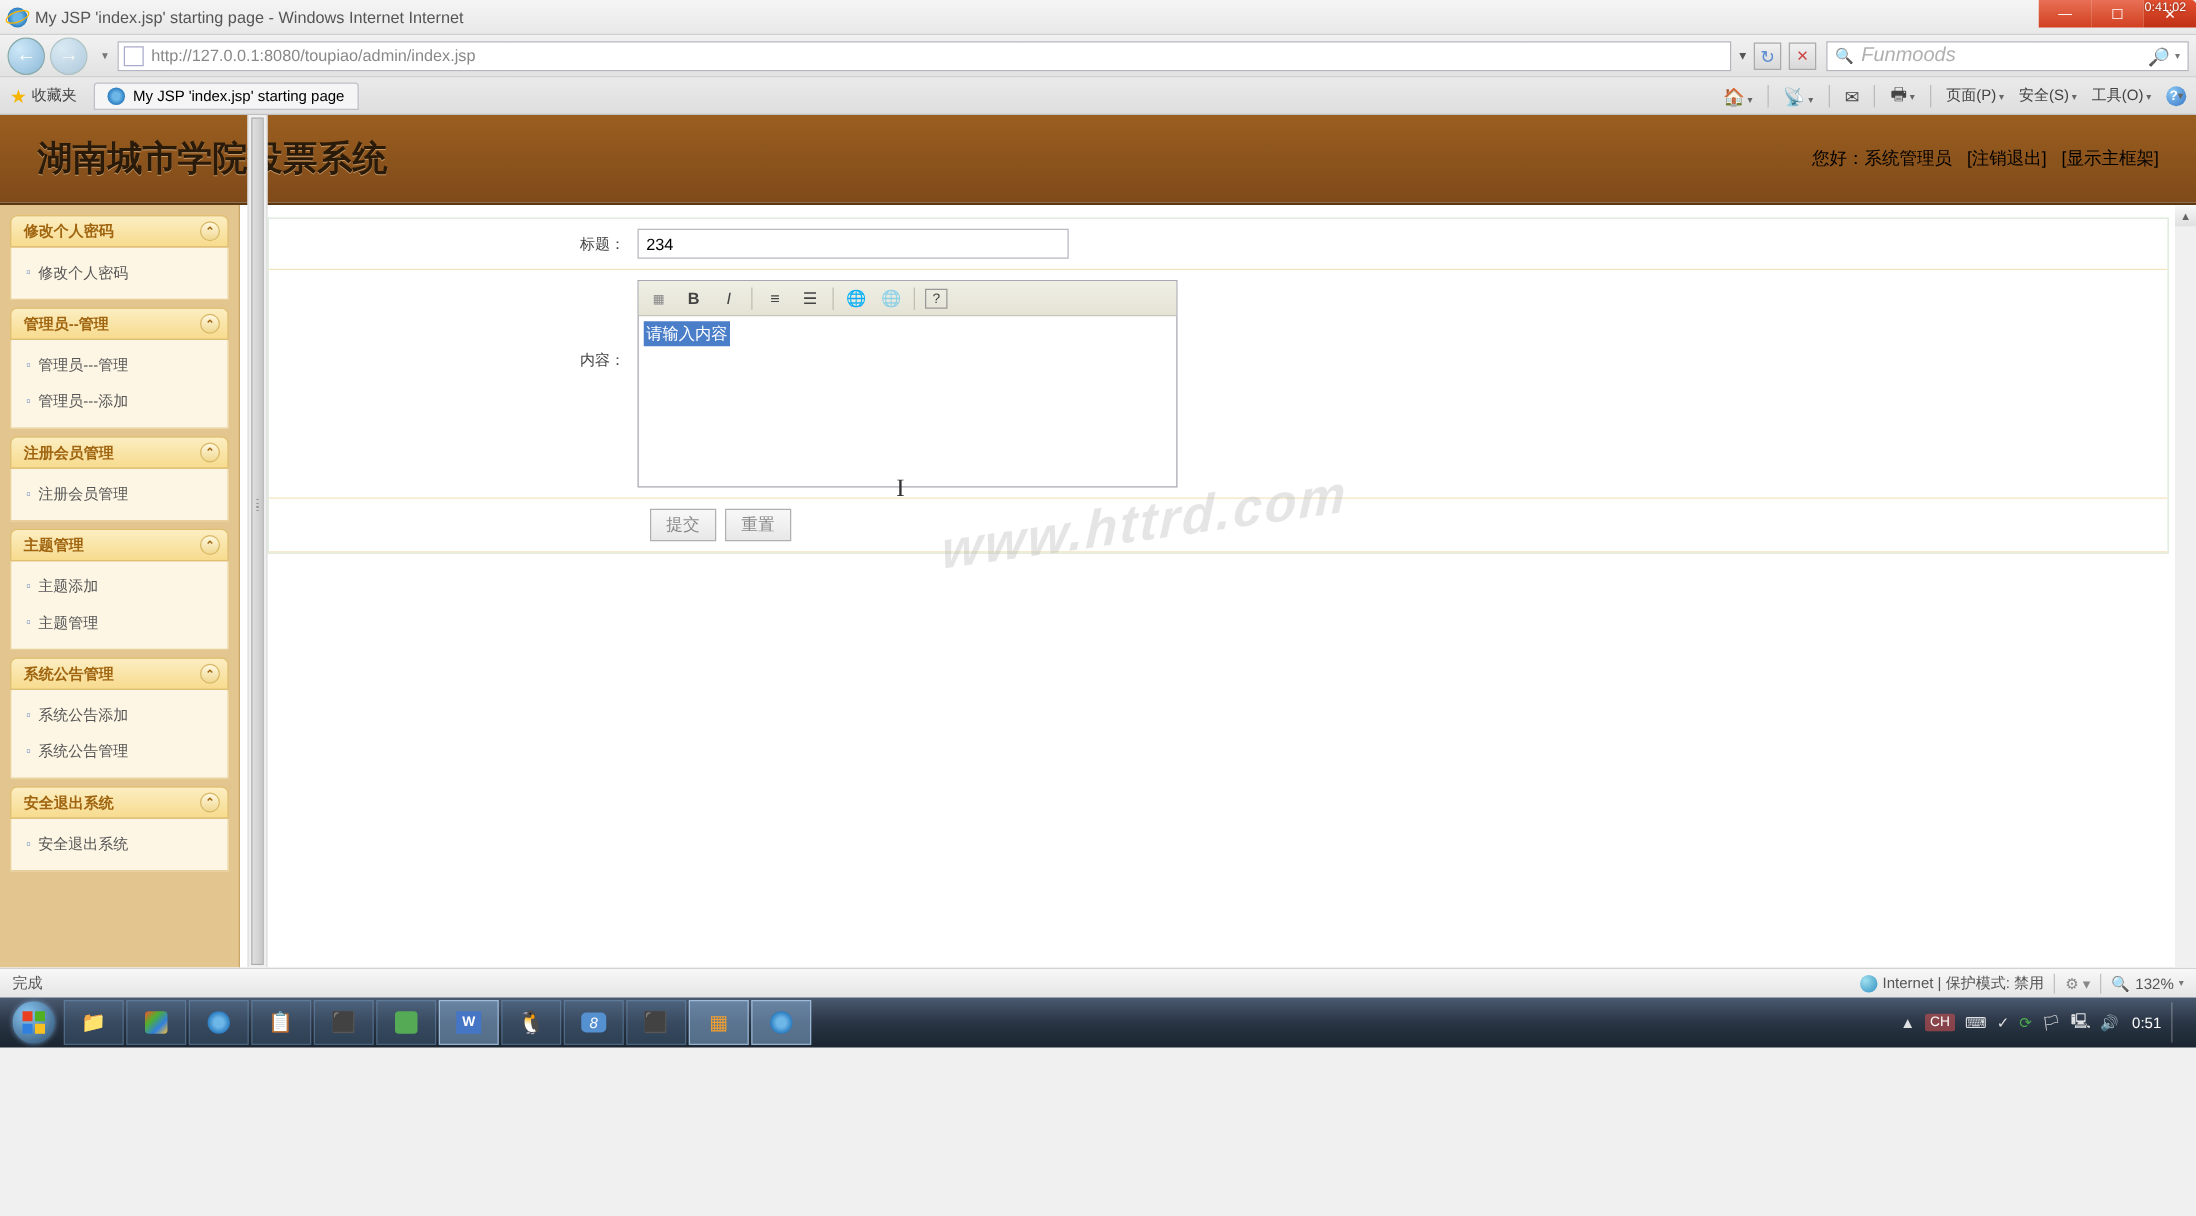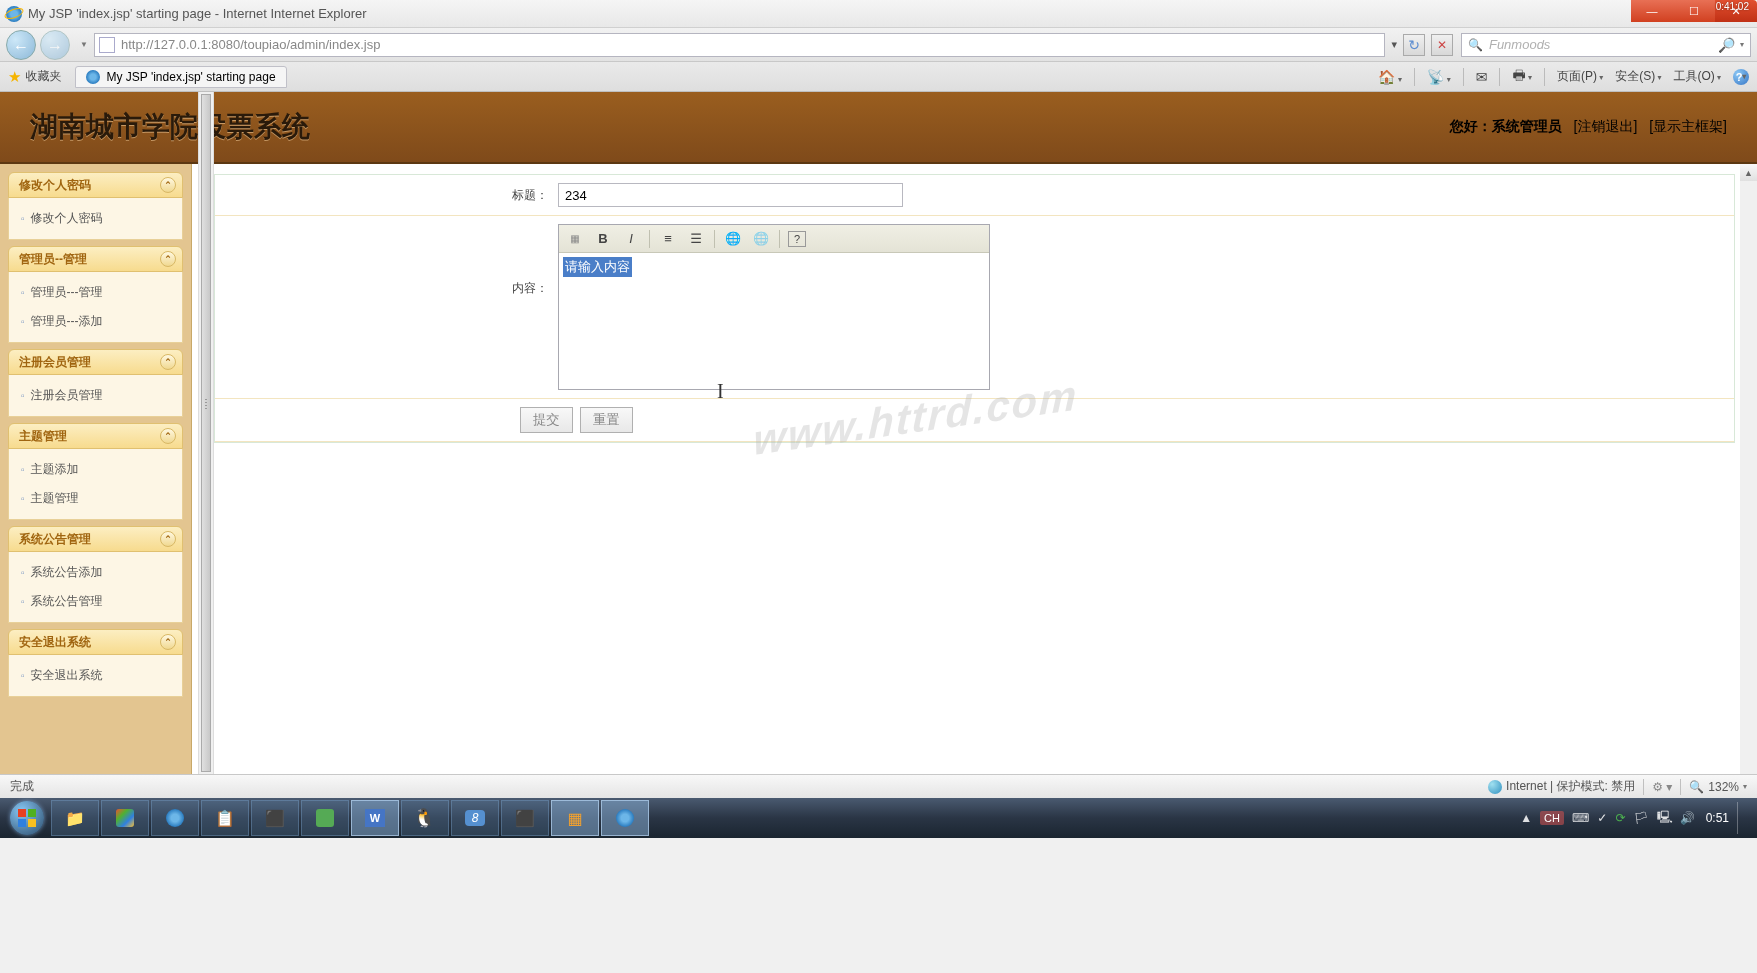--- a/index.html
+++ b/index.html
@@ -133,21 +133,21 @@
 .search-bar {
   width: 290px;
   height: 24px;
   background: #fff;
   border: 1px solid #b5b5c0;
   display: flex;
   align-items: center;
   padding: 0 6px;
 }
 .search-bar .mag { color: #b0b0b0; margin-right: 6px; }
-.search-bar .ph { color: #b0b0b0; font-style: italic; font-size: 13px; flex: 1; }
+.search-bar .ph { color: #b0b0b0; font-style: italic; font-size: 16px; flex: 1; }
 .search-bar .go { color: #5080c0; font-size: 14px; }
 
 
 .fav-row {
   height: 30px;
   background: linear-gradient(#eaeaea, #dedede);
   border-bottom: 1px solid #bfbfbf;
   display: flex;
   align-items: center;
   padding: 0 8px;
@@ -212,21 +212,21 @@
   font-family: SimSun, serif;
   color: #2a1a0a;
   text-shadow: 0 1px 0 rgba(255,220,170,0.5);
   font-weight: bold;
 }
 .banner-right {
   margin-left: auto;
   color: #000;
   font-size: 14px;
 }
-.banner-right .greet { font-weight: bold; }
+.banner-right .greet { font-weight: normal; }
 .banner-right .link { color: #000; margin-left: 8px; }
 
 .body-area {
   display: flex;
   height: 610px;
 }
 
 
 .sidebar {
   width: 192px;
@@ -343,21 +343,20 @@
   align-items: flex-start;
   border-top: 1px solid #f3e5c0;
   padding: 8px 0;
 }
 .form-row.first { border-top: none; }
 .form-label {
   width: 295px;
   text-align: right;
   padding: 4px 10px 0 0;
   color: #444;
-  margin-left: 48px;
 }
 .form-label.middle { padding-top: 56px; }
 .form-field { flex: 1; }
 .txt-input {
   width: 345px;
   height: 24px;
   border: 1px solid #b8b8c0;
   padding: 0 6px;
   font-size: 13px;
 }
@@ -512,21 +511,21 @@
   border-radius: 2px;
   font-size: 11px;
   margin: 0 4px;
 }
 </style>
 </head>
 <body>
 
 <div class="title-bar">
   <span class="ie-icon"></span>
-  <span class="title-text">My JSP 'index.jsp' starting page - Internet Internet Explorer</span>
+  <span class="title-text">My JSP 'index.jsp' starting page - Windows Internet Internet</span>
   <div class="win-buttons">
     <div class="win-btn min">—</div>
     <div class="win-btn max">☐</div>
     <div class="win-btn close">✕</div>
     <span class="time-overlay">0:41:02</span>
   </div>
 </div>
 
 <div class="nav-row">
   <div class="nav-btn">←</div>

